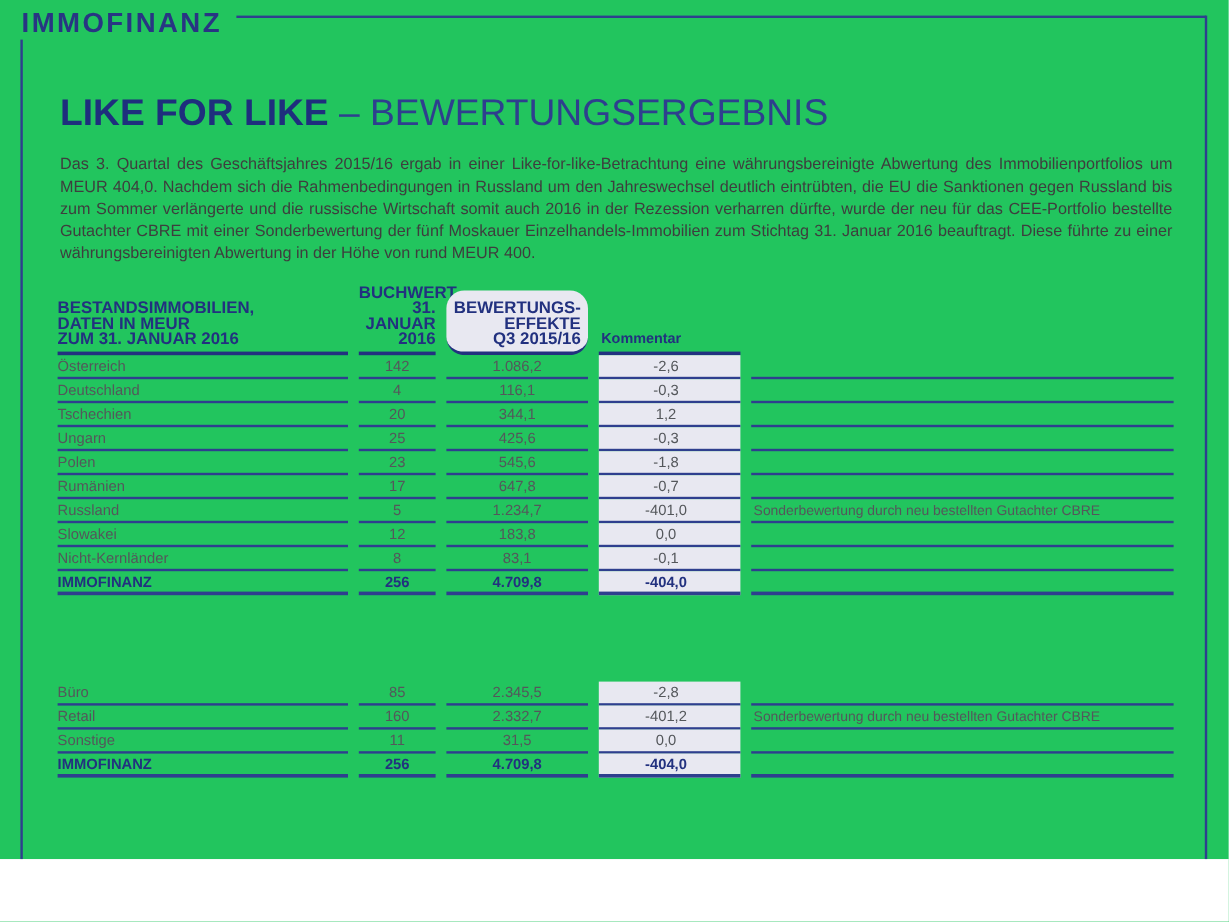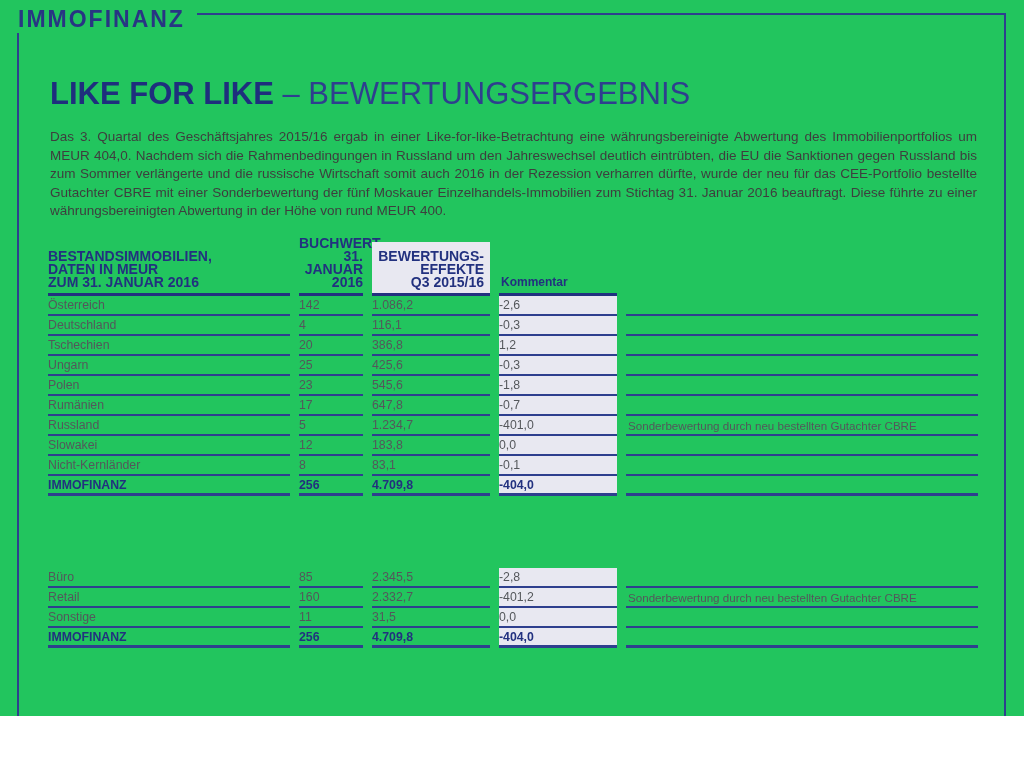--- a/index.html
+++ b/index.html
@@ -22,27 +22,27 @@
            line-height:18.6px; color:#3e3e3e; text-align:justify; }
 
   .tables { position:absolute; left:48px; top:242px; width:930px; }
   .cols { display:grid; grid-template-columns:242px 64px 118px 118px 1fr; column-gap:9px; }
 
   .thead .hcell { display:flex; flex-direction:column; justify-content:flex-end;
                   height:54px; padding-bottom:4px; box-sizing:border-box;
                   border-bottom:3px solid #22317f; font-weight:bold; color:#22317f;
                   font-size:14px; line-height:13px; white-space:pre-line; }
   .thead .num { text-align:right; }
-  .thead .effect { background:#e8e8f1; padding-right:6px; }
+  .thead .effect { background:#e8e8f1; padding-right:6px;border-radius:15px; }
   .thead .comment-h { font-size:12px; white-space:normal; padding-left:2px; }
 
   .trow .cell { height:20px; box-sizing:border-box; border-bottom:2px solid #2e3f8e;
                 line-height:17px; padding-top:1px; font-size:12.3px; color:#54575b;
                 overflow:hidden; white-space:nowrap; }
-  .trow .num { text-align:left; }
+  .trow .num { text-align:center; }
   .trow .effect { background:#e8e8f1; padding-right:6px; }
   .trow .comment { padding-left:2px; font-size:11.6px; }
   .trow.total .cell { font-weight:bold; color:#22317f; border-bottom-width:3px; line-height:16px; }
 
   .table2 { margin-top:72px; }
 
   .tagline { position:absolute; left:688px; top:735px; font-size:12px; font-weight:bold;
              letter-spacing:2.5px; color:#283583; white-space:nowrap; }
   .page-ref { position:absolute; right:16px; top:739px; font-size:12.5px; font-weight:bold;
               color:#283583; white-space:nowrap; }
@@ -88,21 +88,21 @@
         <div class="trow cols">
     <div class="cell name">Deutschland</div>
     <div class="cell num count">4</div>
     <div class="cell num book">116,1</div>
     <div class="cell num effect">-0,3</div>
     <div class="cell comment"></div>
   </div>
         <div class="trow cols">
     <div class="cell name">Tschechien</div>
     <div class="cell num count">20</div>
-    <div class="cell num book">386,8</div>
+    <div class="cell num book">344,1</div>
     <div class="cell num effect">1,2</div>
     <div class="cell comment"></div>
   </div>
         <div class="trow cols">
     <div class="cell name">Ungarn</div>
     <div class="cell num count">25</div>
     <div class="cell num book">425,6</div>
     <div class="cell num effect">-0,3</div>
     <div class="cell comment"></div>
   </div>

